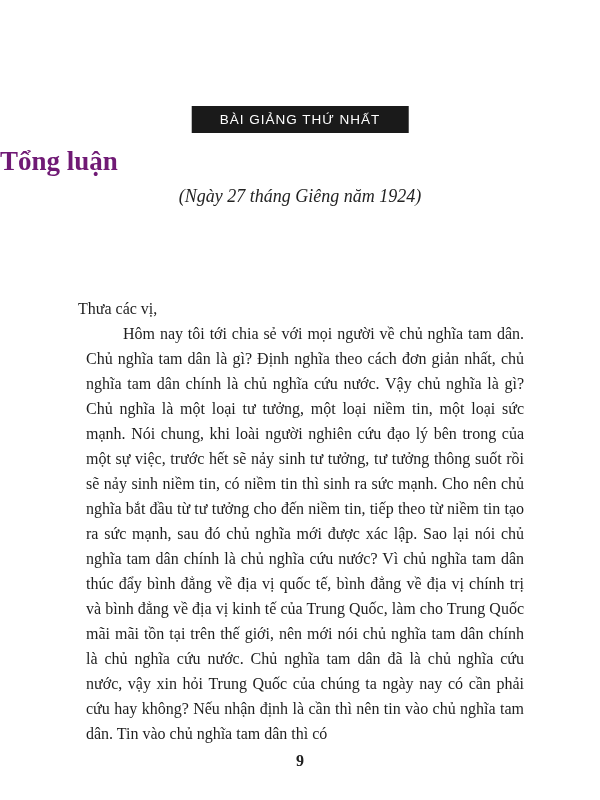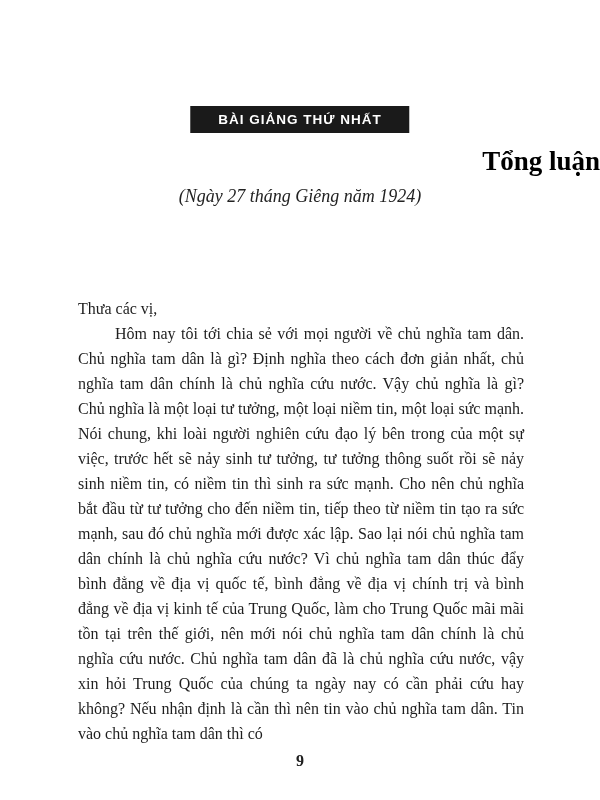--- a/index.html
+++ b/index.html
@@ -18,35 +18,35 @@
   }
   .header-badge {
     position: absolute;
     top: 106px;
     left: 50%;
     transform: translateX(-50%);
     background: #1a1a1a;
     color: #ffffff;
     font-family: "Liberation Sans", sans-serif;
     font-size: 13.5px;
-    font-weight: bold;
+    font-weight: normal;
     letter-spacing: 1px;
     padding: 6px 28px;
     white-space: nowrap;
   }
   .chapter-title {
     position: absolute;
     top: 146px;
     left: 0;
     width: 100%;
     margin: 0;
-    text-align: right;
+    text-align: left;
     font-size: 27px;
     font-weight: bold;
-    color: #000000;
+    color: #701a75;
   }
   .chapter-date {
     position: absolute;
     top: 186px;
     left: 0;
     width: 100%;
     text-align: center;
     font-style: italic;
     font-size: 18px;
     color: #222222;
@@ -59,20 +59,21 @@
     font-size: 16px;
     line-height: 25px;
     text-align: justify;
     color: #1e1e1e;
   }
   .body-text p {
     margin: 0;
   }
   .body-text p.indent {
     text-indent: 37px;
+    margin-left: 8px;
   }
   .page-number {
     position: absolute;
     bottom: 30px;
     left: 0;
     width: 100%;
     text-align: center;
     font-size: 16px;
     font-weight: bold;
     color: #1e1e1e;

